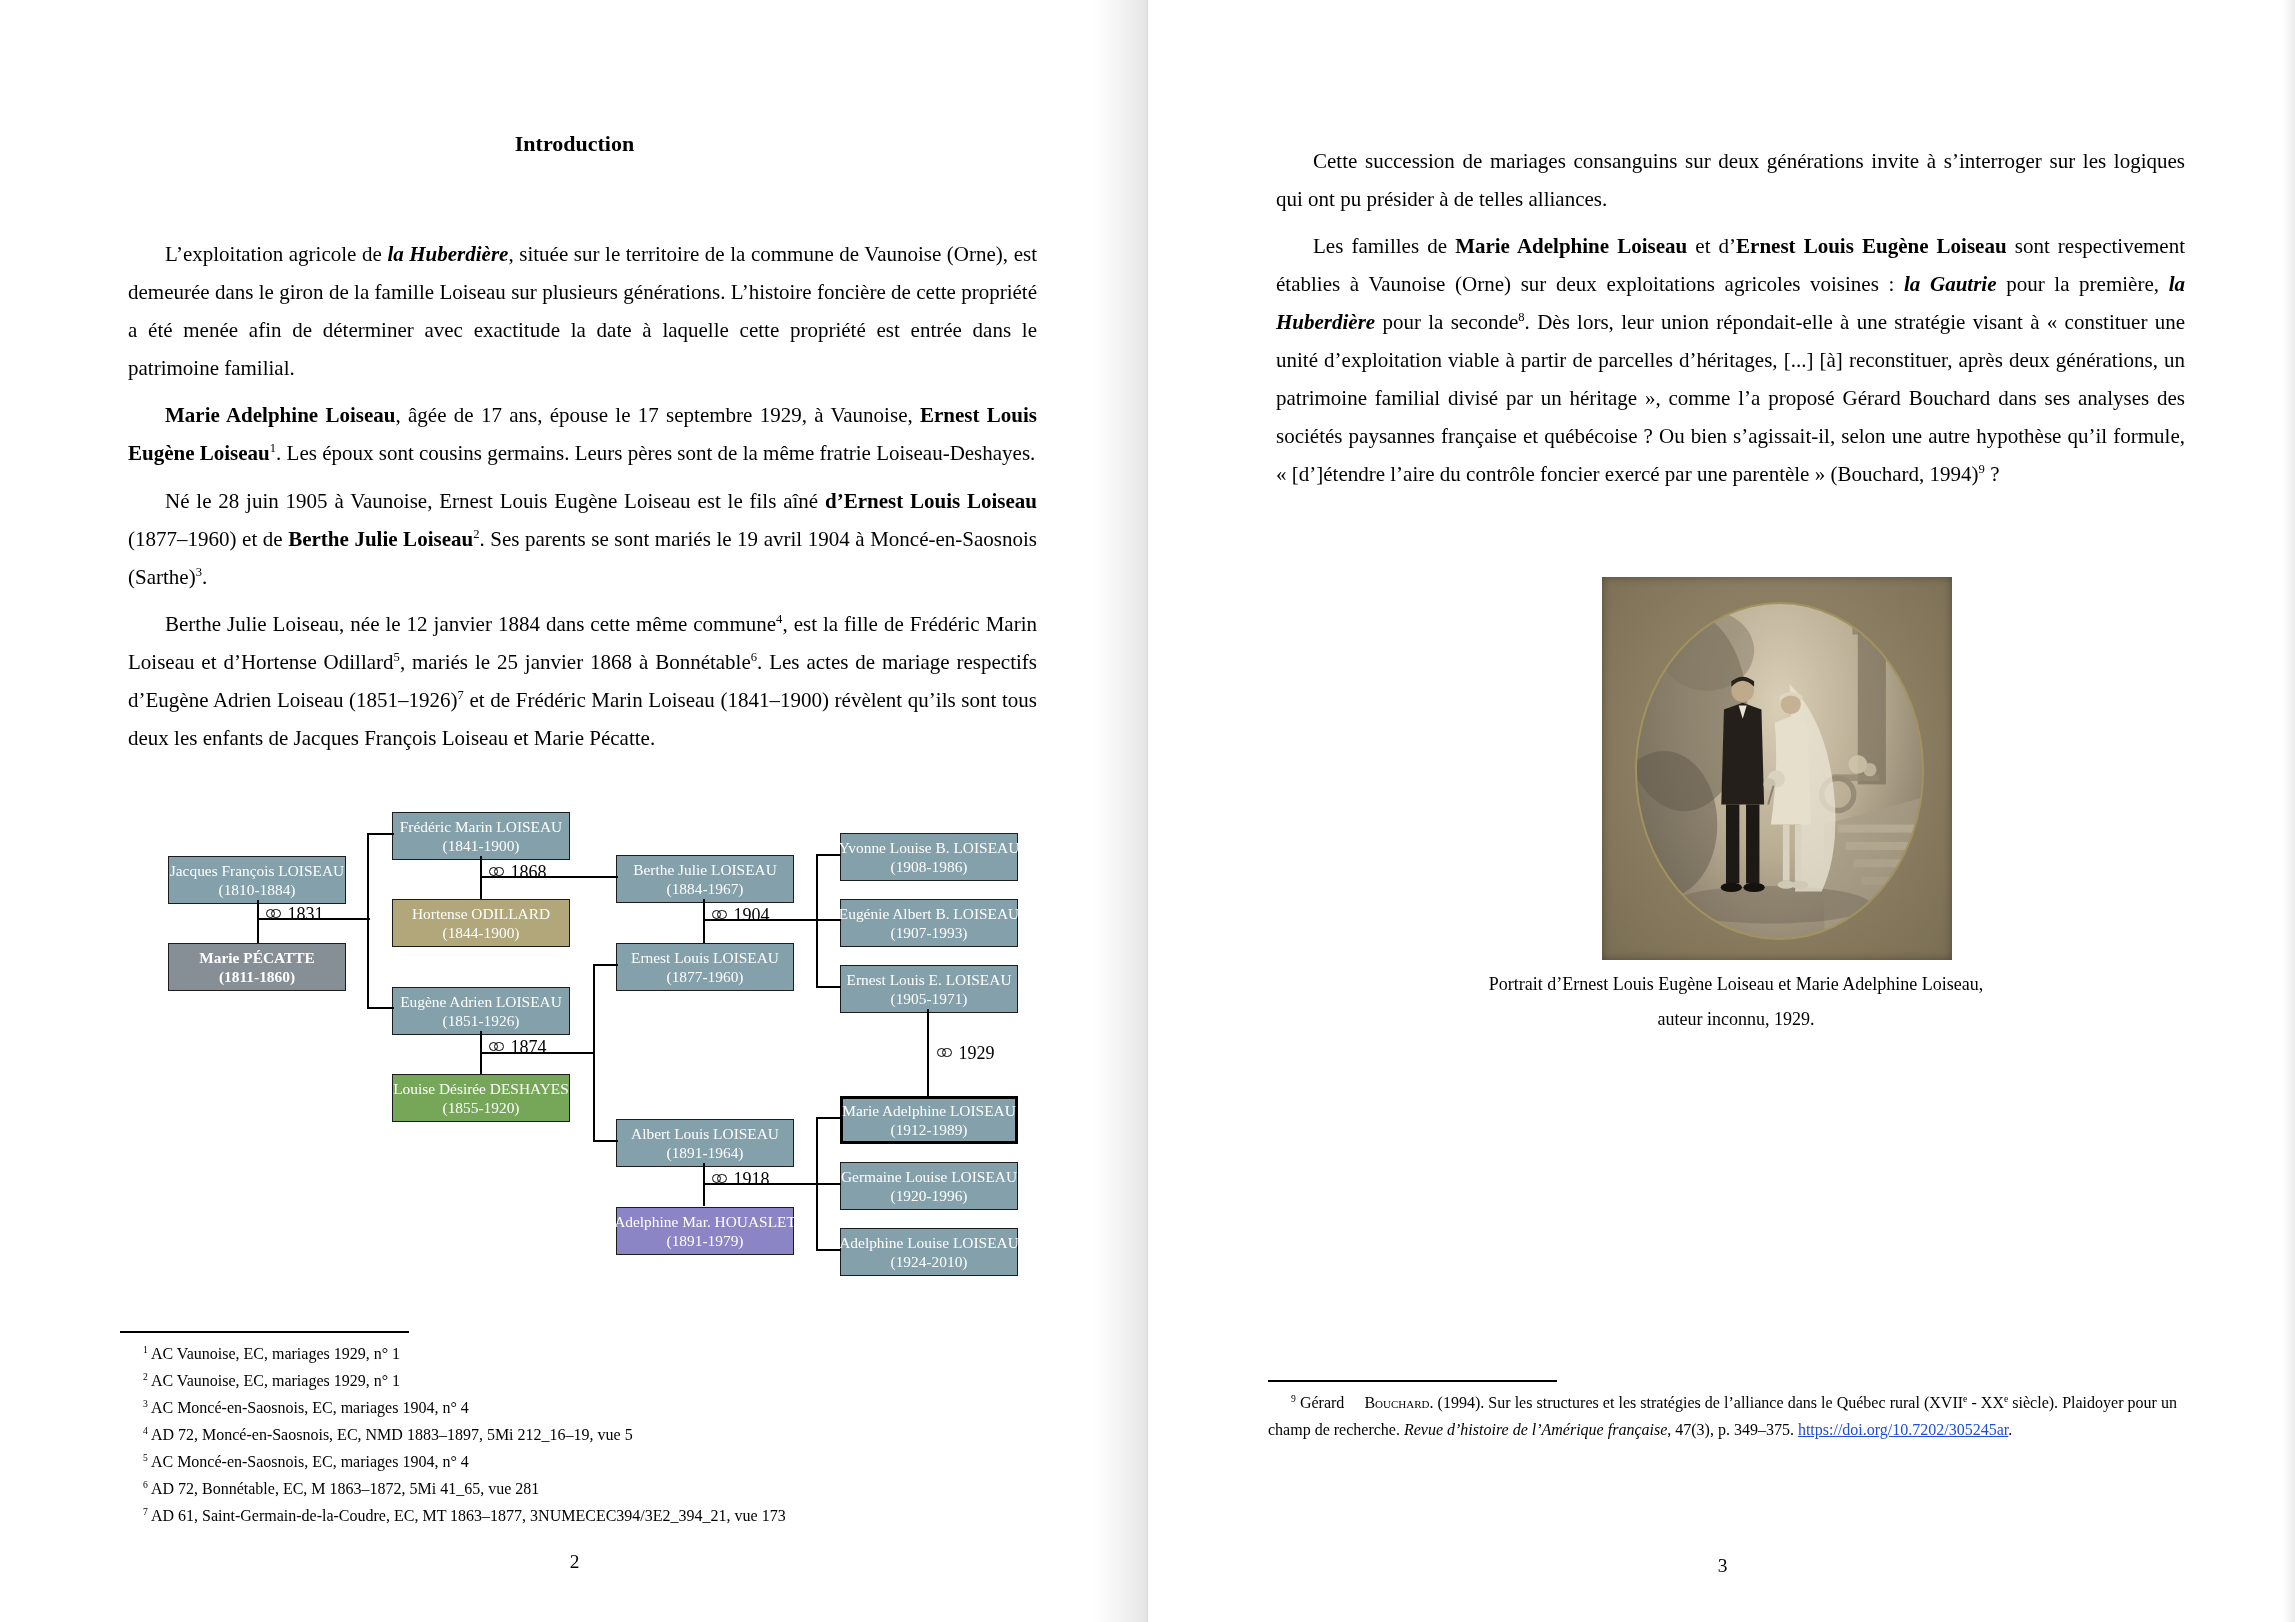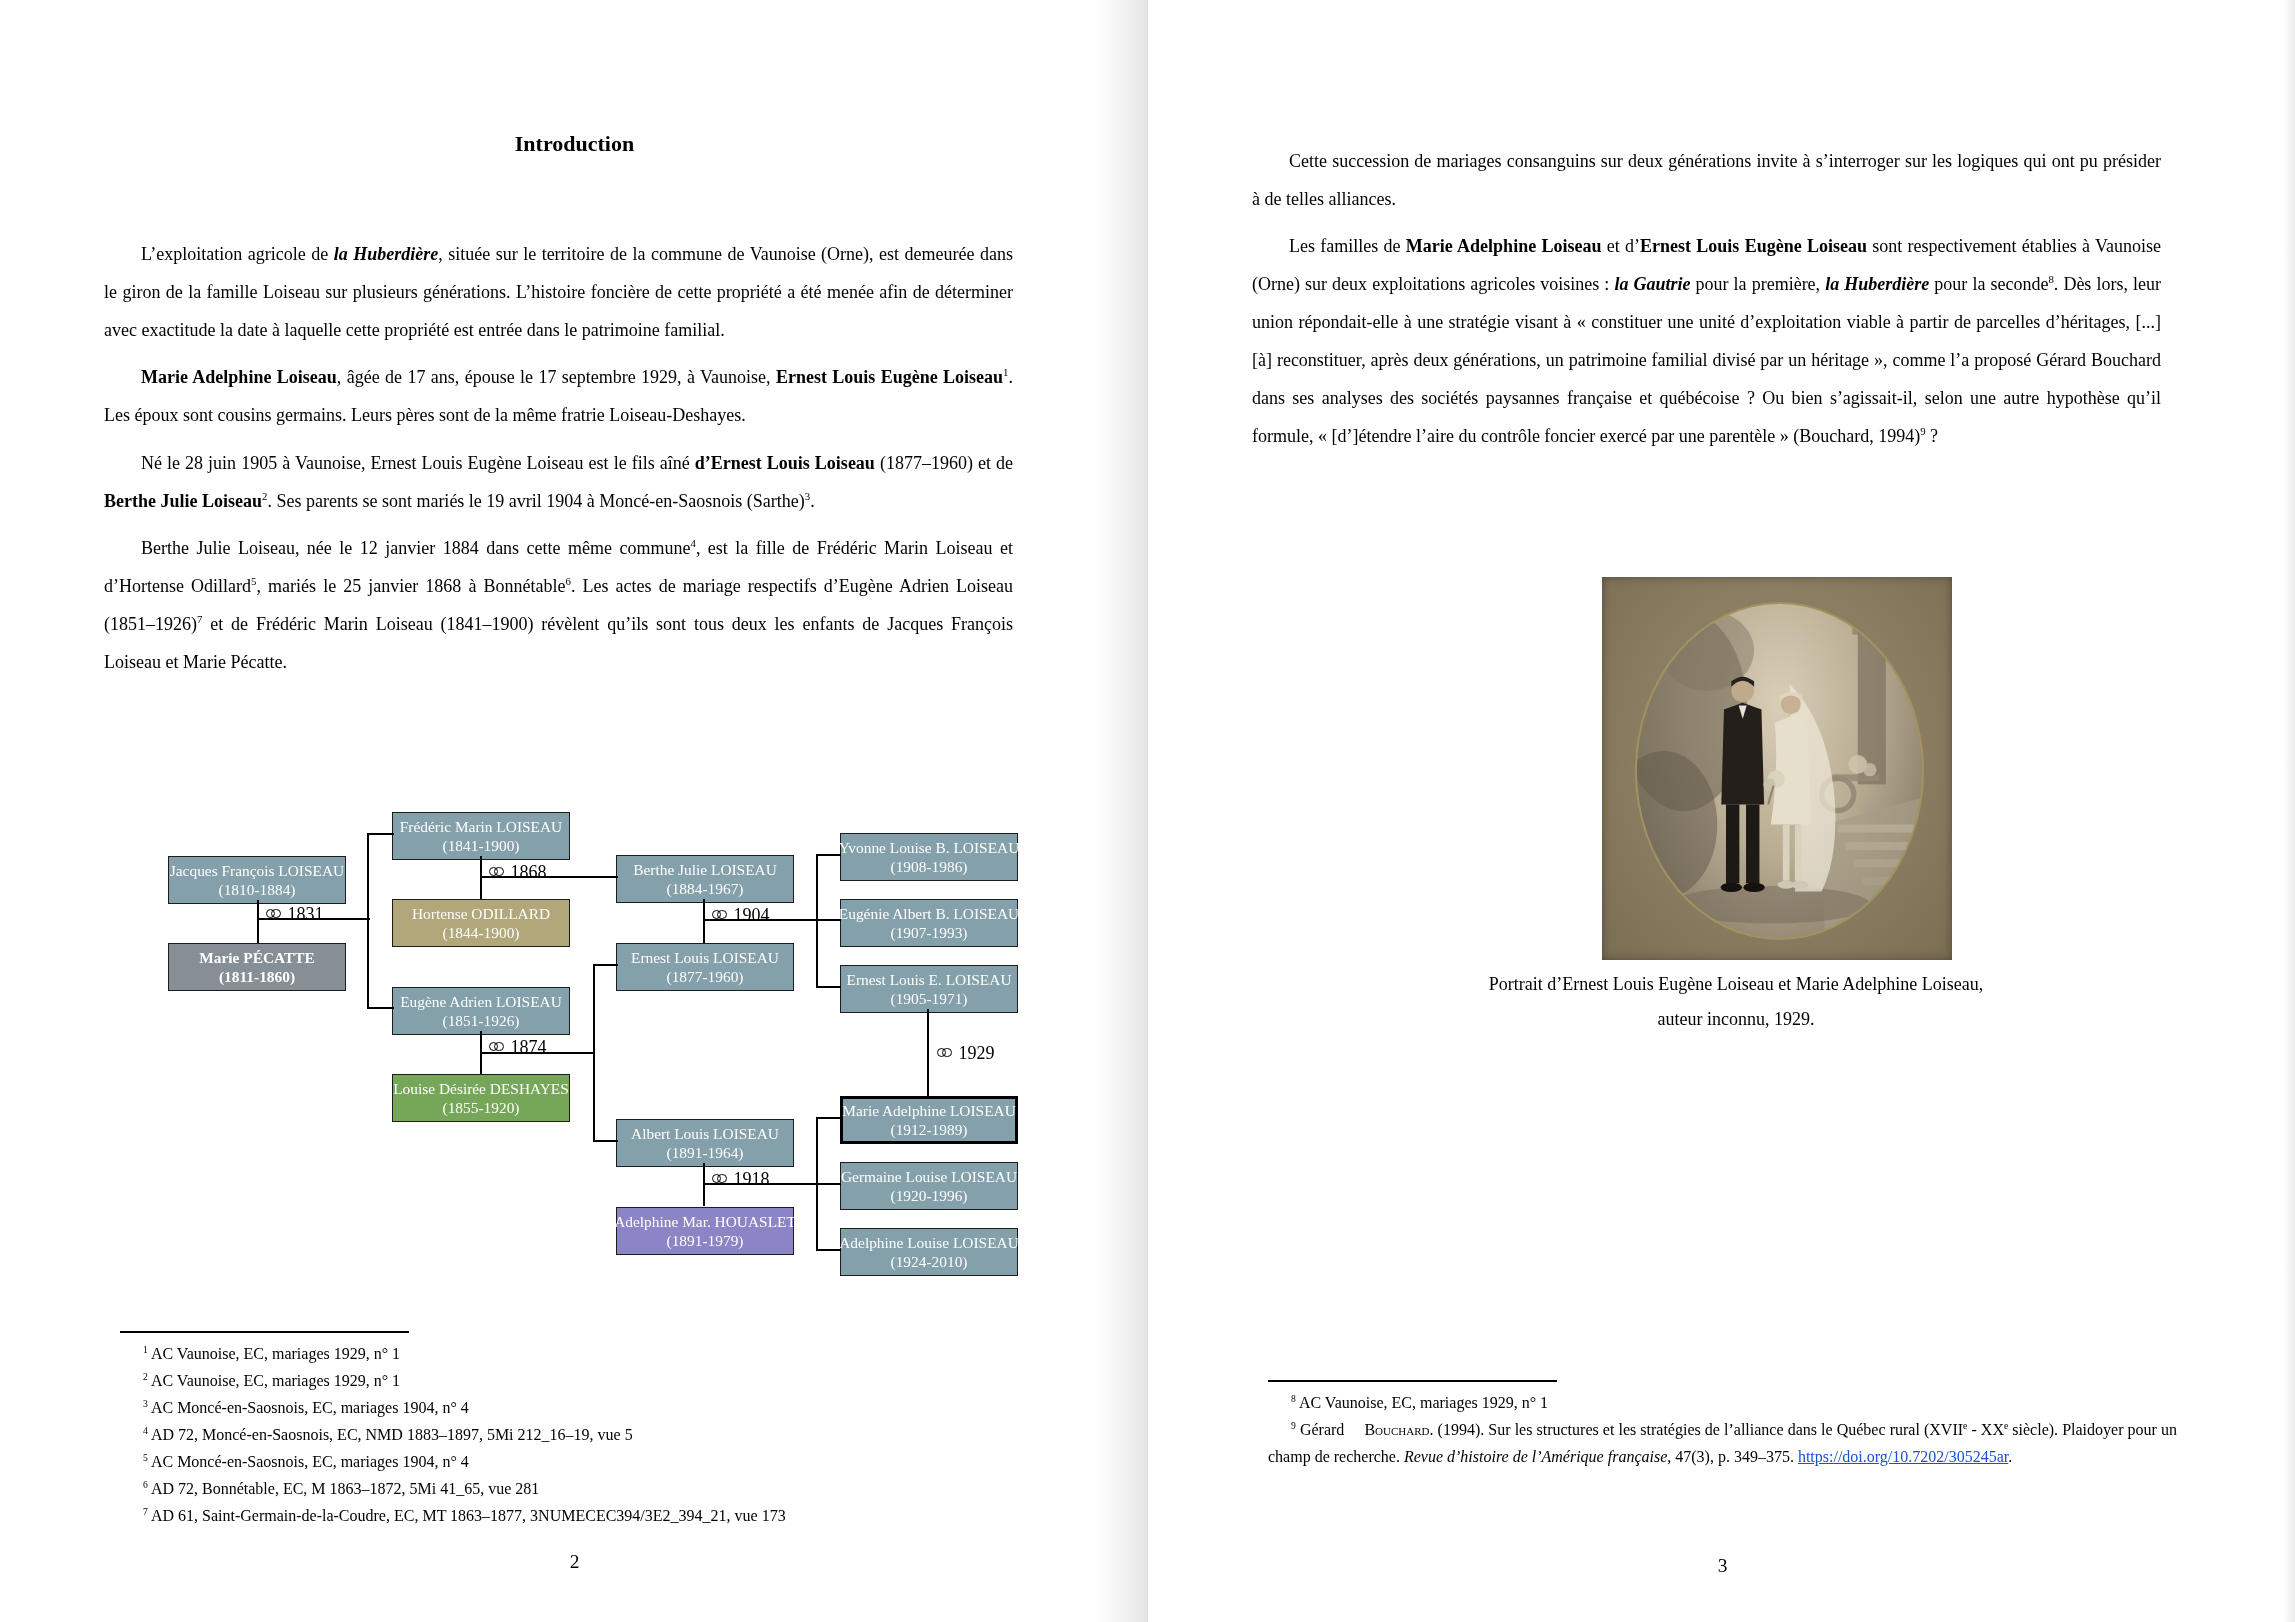--- a/index.html
+++ b/index.html
@@ -10,21 +10,21 @@
   #page-right{left:1148px;}
   
   .gutter{position:absolute;top:0;left:1093px;width:55px;height:1622px;
           background:linear-gradient(to right,rgba(0,0,0,0) 0%,rgba(0,0,0,0.05) 55%,rgba(0,0,0,0.10) 97%,rgba(0,0,0,0.16) 100%);}
   .right-edge{position:absolute;top:0;left:2282px;width:13.4px;height:1622px;
           background:linear-gradient(to right,rgba(0,0,0,0) 0%,rgba(0,0,0,0.07) 100%);}
 
   
   .doc-title{position:absolute;left:120px;top:131px;width:909px;text-align:center;
              font-size:22px;font-weight:bold;}
-  .body-text{position:absolute;left:104px;width:909px;font-size:18px;line-height:38px;
+  .body-text{position:absolute;left:128px;width:909px;font-size:21px;line-height:38px;
              text-align:justify;}
   .body-text p{margin:0 0 9.4px 0;text-indent:37px;}
   .seg-b{font-weight:bold;}
   .seg-i{font-style:italic;}
   .seg-bi{font-weight:bold;font-style:italic;}
   .seg-sc{font-variant:small-caps;margin-left:16px;}
   .seg-link{color:#1d4ed8;text-decoration:underline;cursor:pointer;}
   sup{font-size:60%;line-height:0;vertical-align:super;}
 
   
@@ -260,21 +260,20 @@
         </svg>
       </div>
     </div>
 
     <div class="photo-caption" style="top:967px">Portrait d’Ernest Louis Eugène Loiseau et Marie Adelphine Loiseau,</div>
     <div class="photo-caption" style="top:1002px">auteur inconnu, 1929.</div>
 
 
     <div class="fn-rule" style="top:1380px"></div>
     <div class="footnotes" style="top:1389px">
-      <div class="footnote"><sup>8</sup><span><span> AC Vaunoise, EC, mariages 1929, n° 1</span></span></div>
       <div class="footnote"><sup>9</sup><span><span> Gérard </span><span class="seg-sc">Bouchard</span><span>. (1994). Sur les structures et les stratégies de l’alliance dans le Québec rural (XVII</span><sup>e</sup><span> - XX</span><sup>e</sup><span> siècle). Plaidoyer pour un champ de recherche. </span><span class="seg-i">Revue d’histoire de l’Amérique française</span><span>, 47(3), p. 349–375. </span><span class="seg-link">https://doi.org/10.7202/305245ar</span><span>.</span></span></div>
     </div>
 
     <div class="page-number" style="top:1555px">3</div>
   </div>
 
   <div class="gutter"></div>
   <div class="right-edge"></div>
 </div>
 

